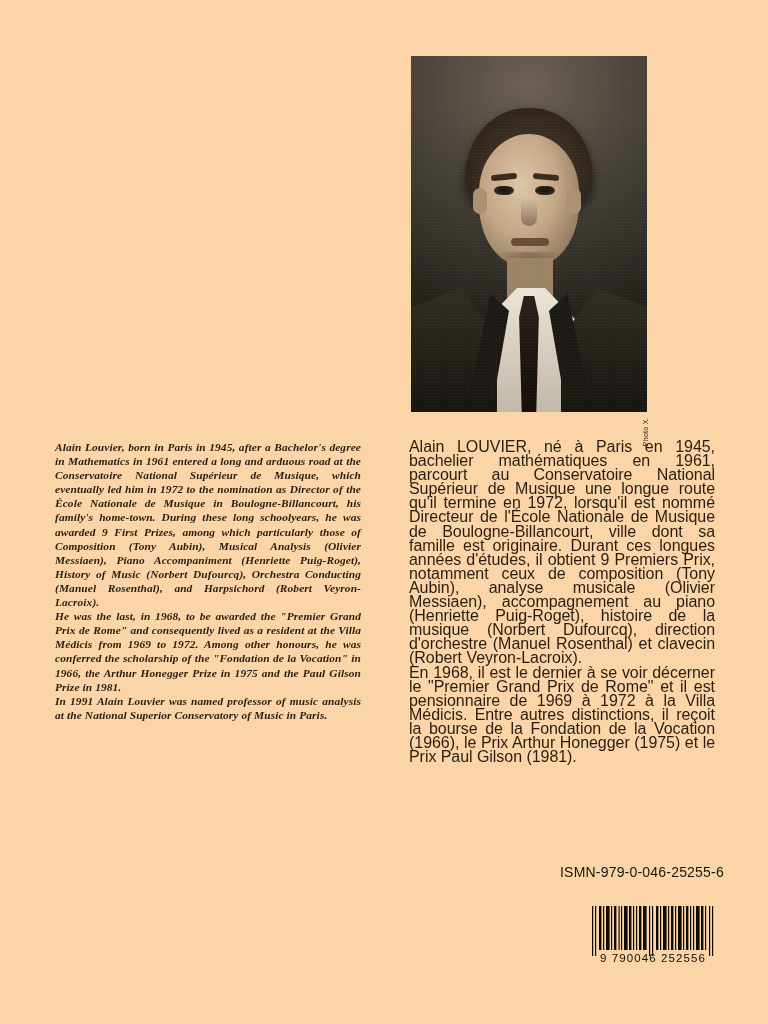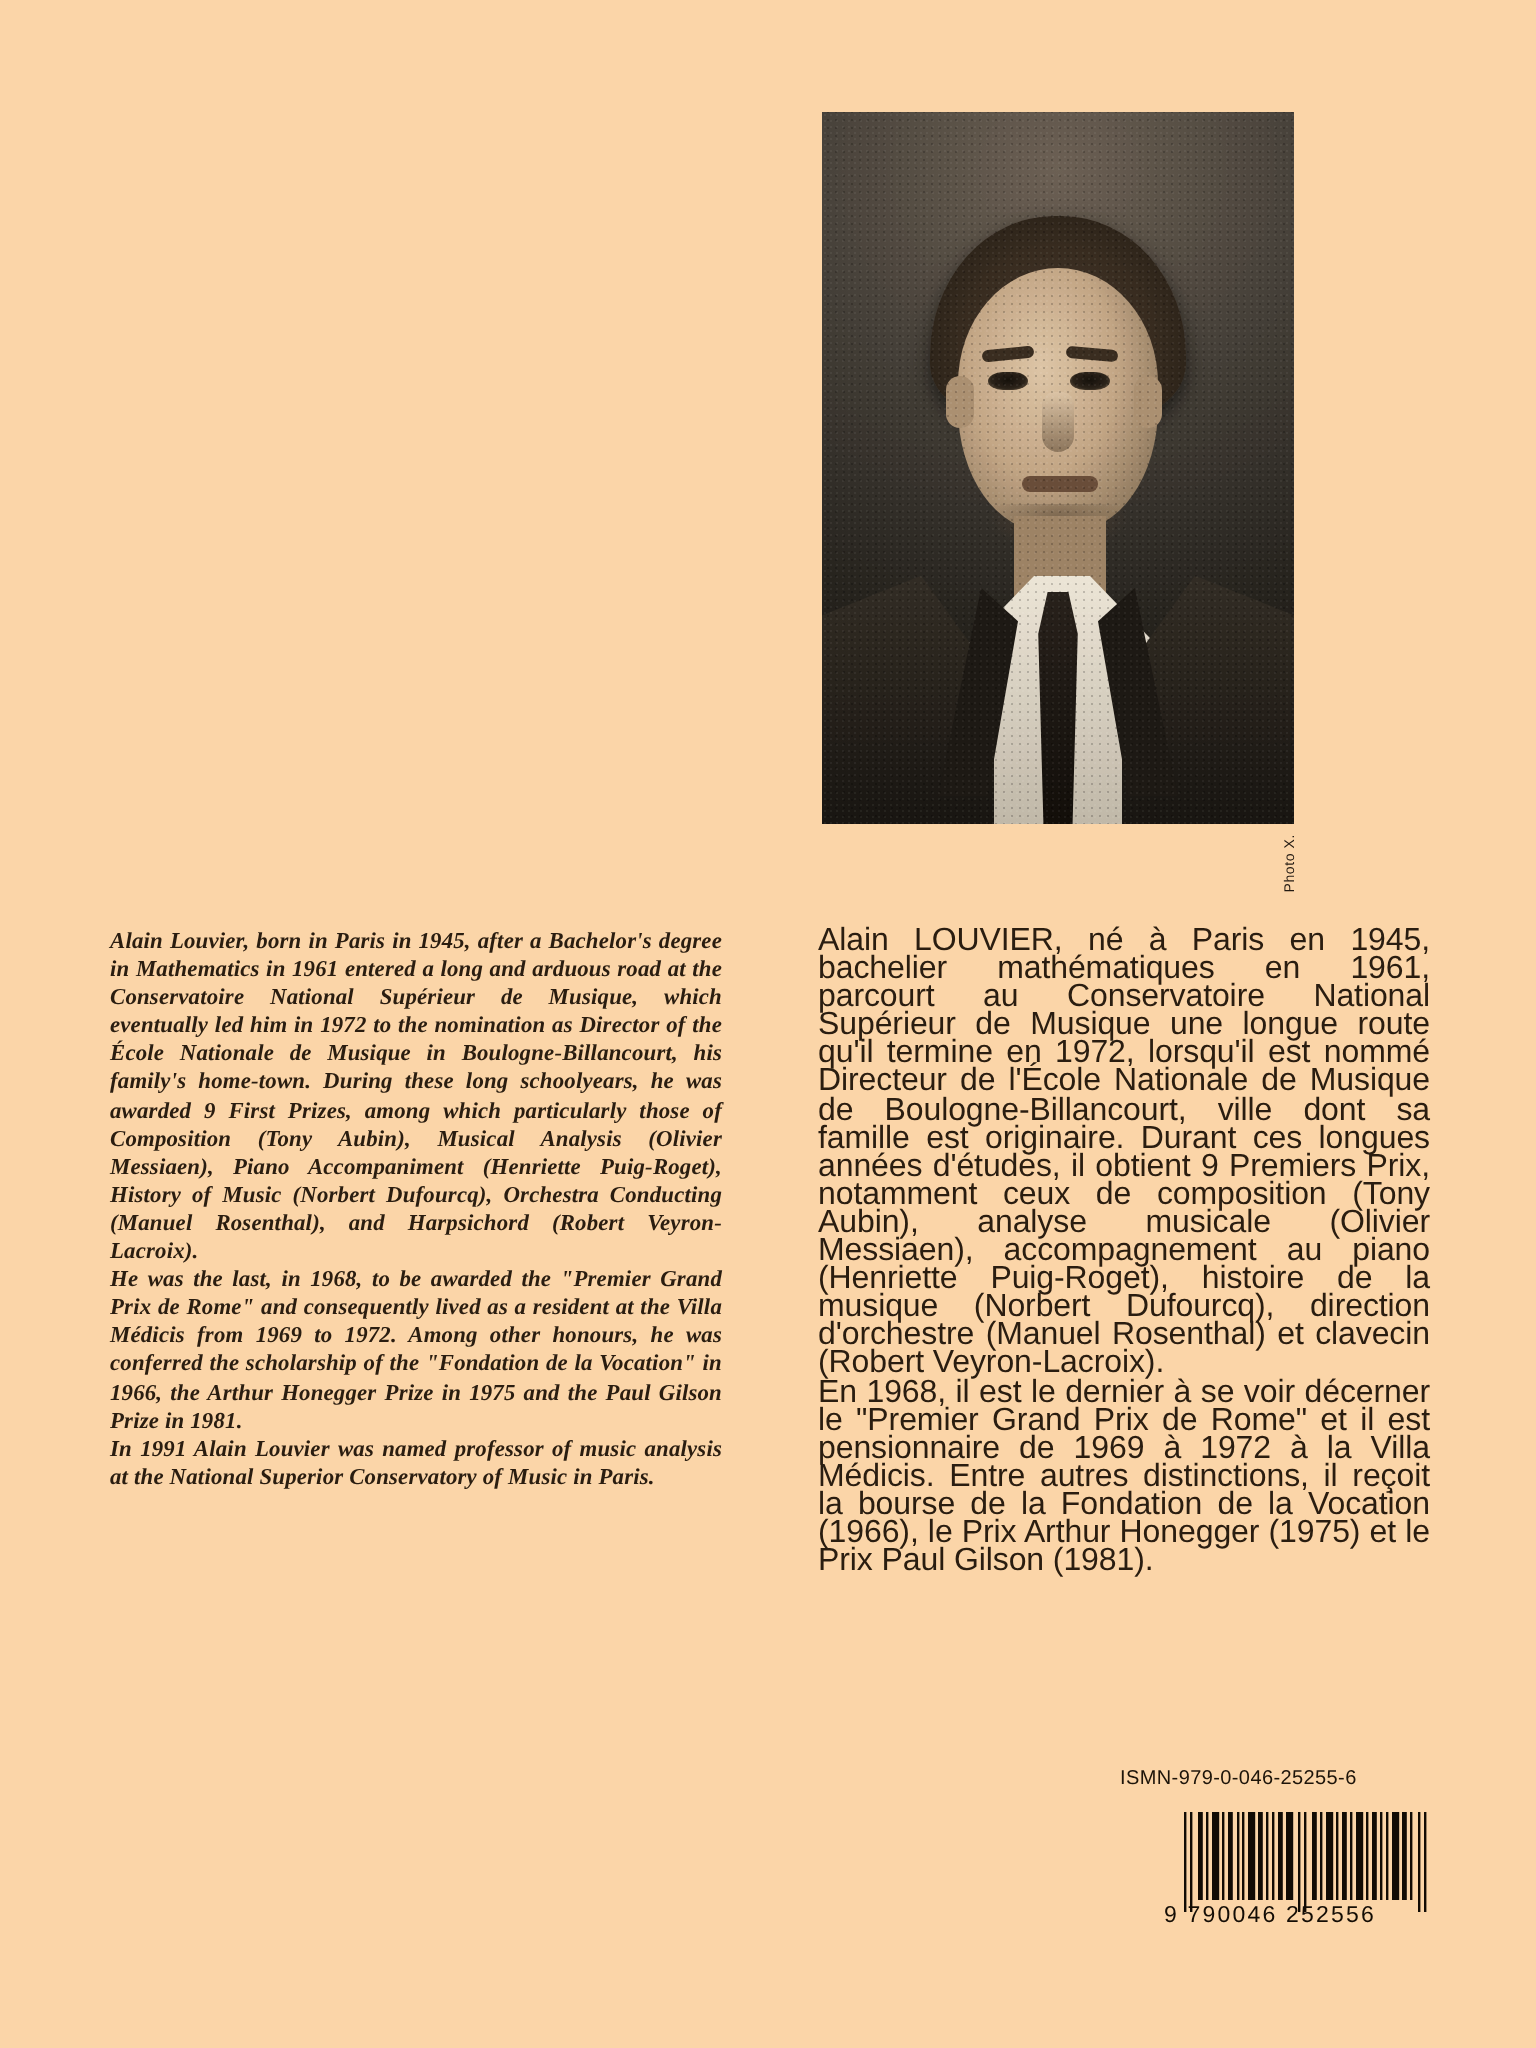--- a/index.html
+++ b/index.html
@@ -191,21 +191,21 @@
     letter-spacing: .3px;
     color: #231a12;
     writing-mode: vertical-rl;
     transform: rotate(180deg);
     font-family: "Liberation Sans", sans-serif;
   }
 
   
   .col {
     position: absolute;
-    top: 464px;
+    top: 440px;
     width: 306px;
     color: #2a1d10;
   }
   .col-en {
     left: 55px;
     font-family: "Liberation Serif", serif;
     font-style: italic;
     font-weight: 700;
     font-size: 11.4px;
     line-height: 14.1px;
@@ -219,43 +219,43 @@
     line-height: 14.1px;
     text-align: justify;
     letter-spacing: -.05px;
   }
   .col p { margin: 0; }
 
   
   .ismn {
     position: absolute;
     left: 560px;
-    top: 884px;
-    font-family: "Liberation Sans", sans-serif;
-    font-size: 10px;
+    top: 864px;
+    font-family: "Liberation Sans", sans-serif;
+    font-size: 14px;
     color: #1d1409;
     letter-spacing: .2px;
   }
   .barcode-box {
     position: absolute;
     left: 586px;
     top: 903px;
     width: 126px;
     height: 66px;
     background: #fbd5a8;
     padding: 3px 4px 0 4px;
   }
   .bars {
     height: 50px;
     width: 126px;
     display: block;
   }
   .barcode-num {
     position: absolute;
-    left: 568px;
+    left: 586px;
     top: 952px;
     width: 134px;
     text-align: center;
     font-family: "Liberation Sans", sans-serif;
     font-size: 11.5px;
     letter-spacing: 1.1px;
     color: #140d05;
   }
 </style>
 </head>

